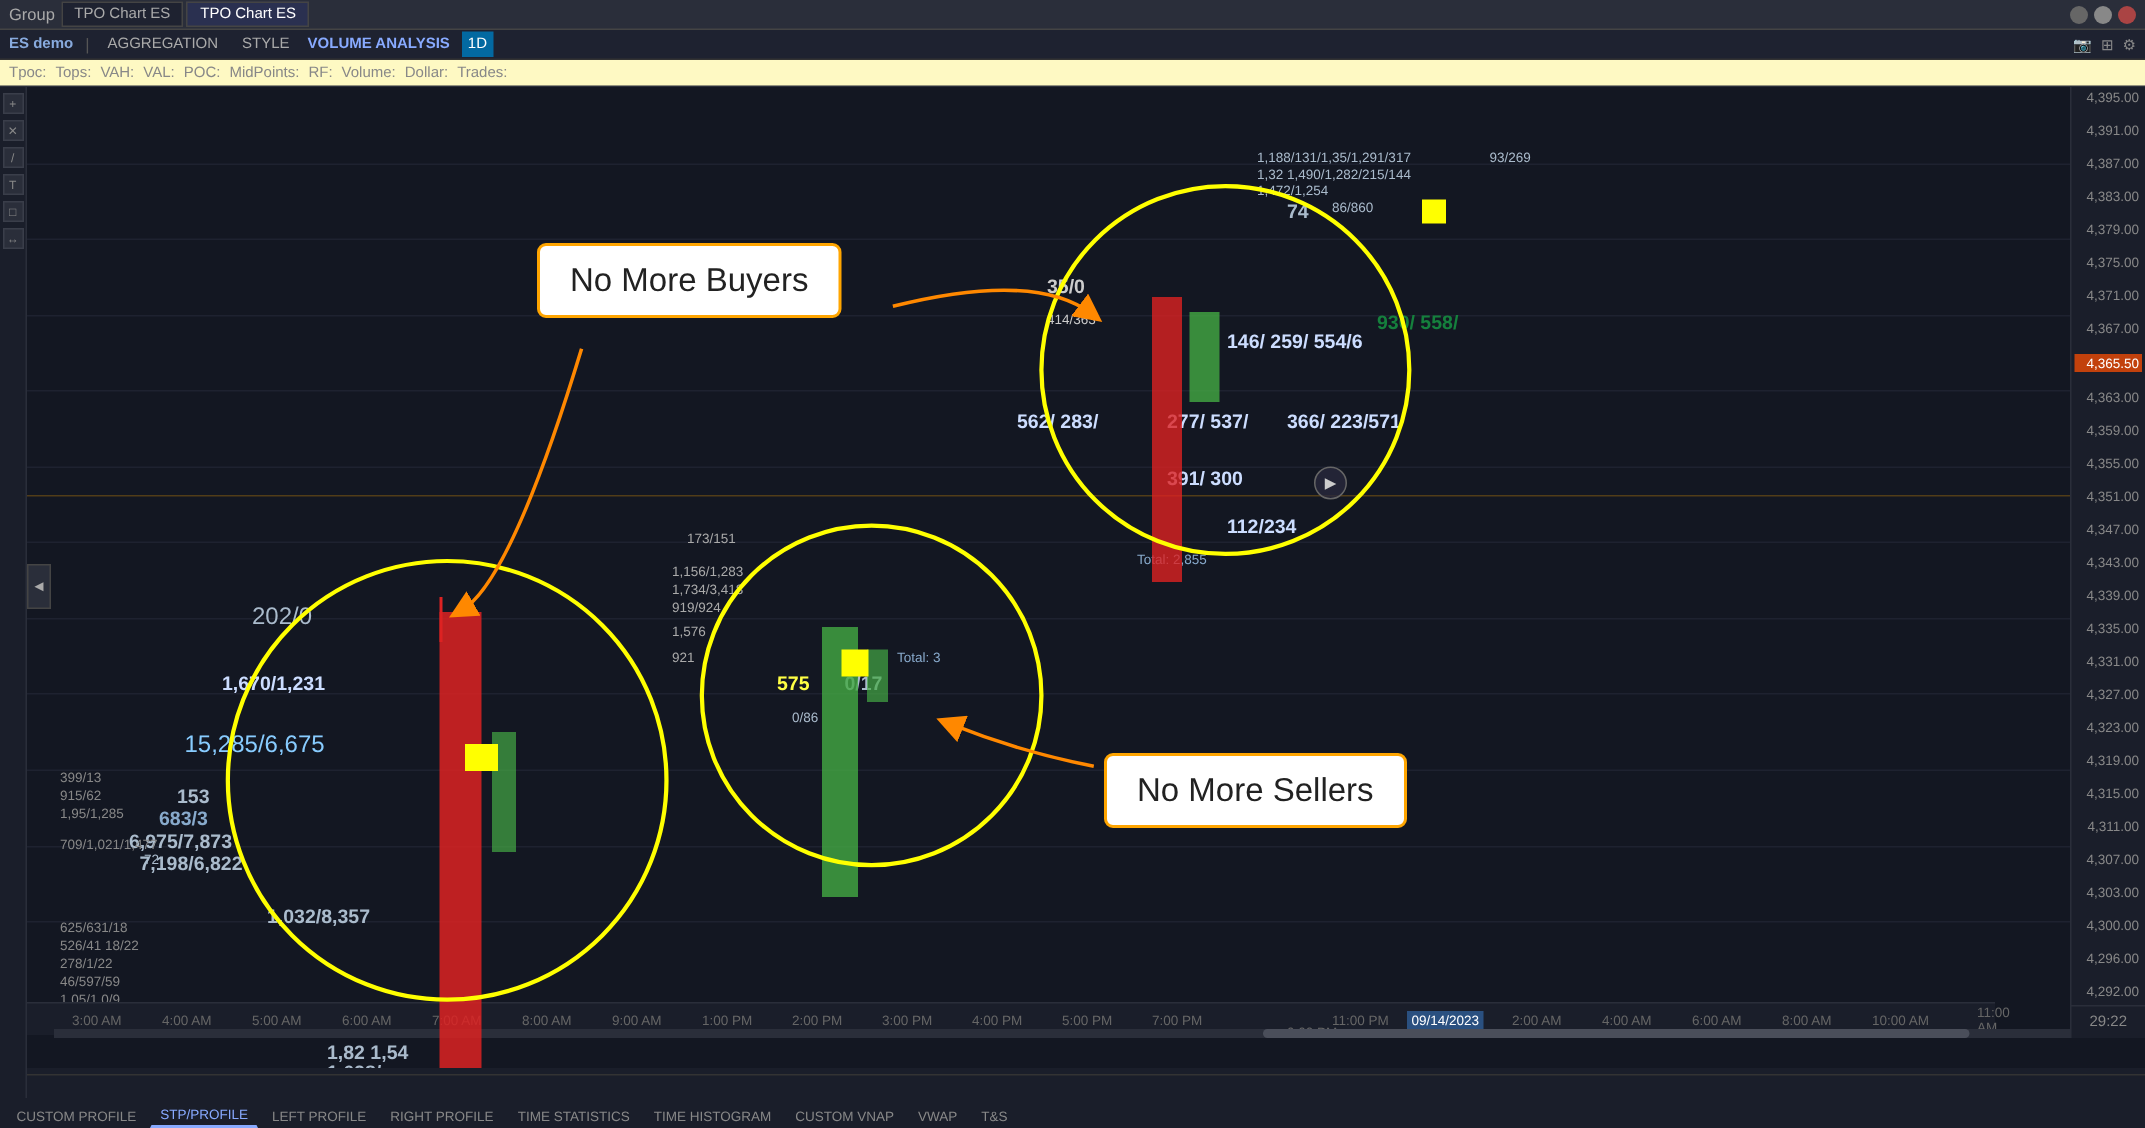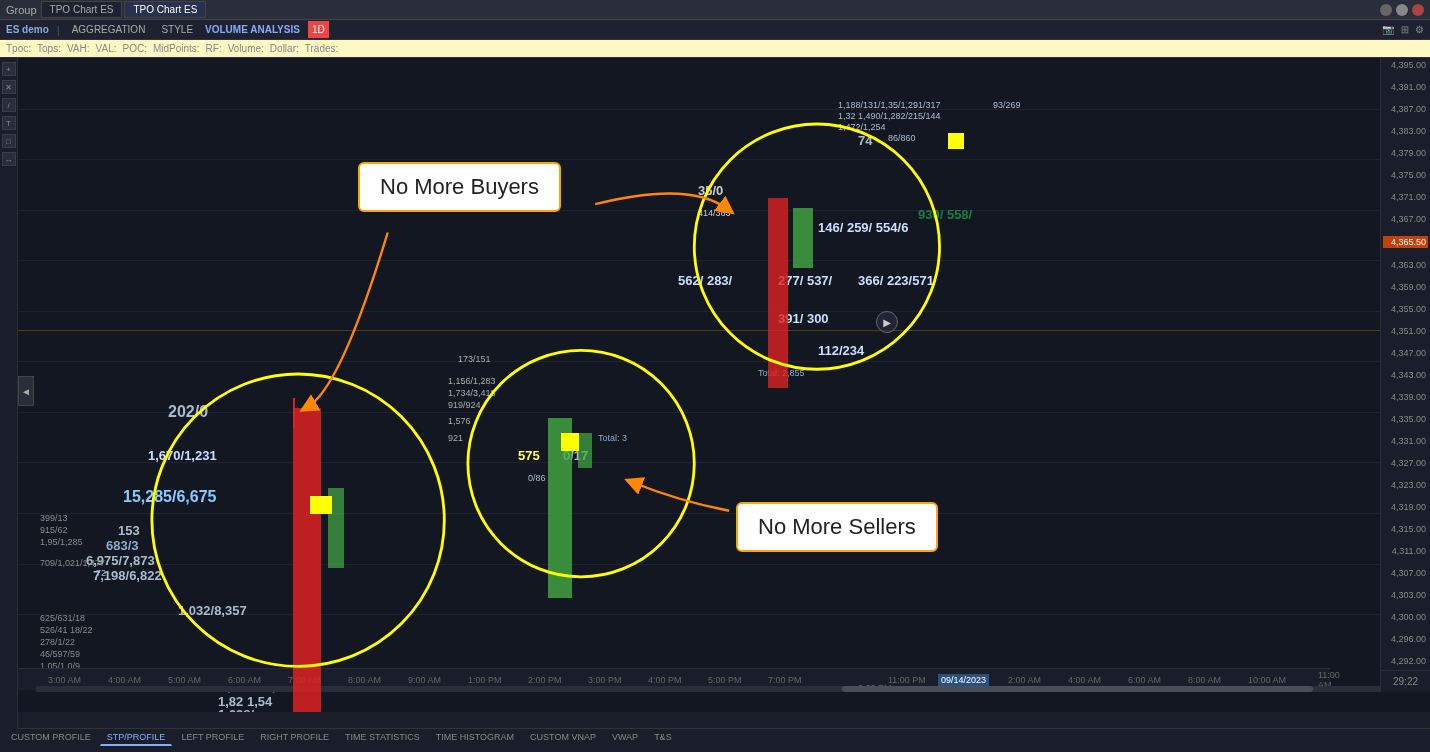--- a/index.html
+++ b/index.html
@@ -194,25 +194,25 @@
       color: #fff;
       padding: 1px 3px;
     }
 
     
     #bottom-tabs {
       position: absolute;
       bottom: 0;
       left: 0;
       right: 0;
-      height: 24px;
+      height: 36px;
       background: #1a1e2a;
       border-top: 1px solid #333;
       display: flex;
-      align-items: flex-start;
+      align-items: flex-end;
       padding: 0 4px;
       gap: 2px;
     }
     .btab {
       font-size: 9px;
       color: #888;
       padding: 2px 6px;
       cursor: pointer;
       border: 1px solid transparent;
     }
@@ -253,21 +253,21 @@
     }
 
     
     .fp-text {
       position: absolute;
       font-size: 9px;
       color: #aabbcc;
       white-space: nowrap;
     }
     .fp-text.large { font-size: 13px; font-weight: bold; }
-    .fp-text.xlarge { font-size: 16px; font-weight: bold; }
+    .fp-text.xlarge { font-size: 16px; font-weight: normal; }
 
     
     .h-gridline {
       position: absolute;
       left: 0; right: 0;
       height: 1px;
       background: #1e2230;
     }
 
     
@@ -352,21 +352,21 @@
     <div class="win-btn" style="background:#aa4444"></div>
   </div>
 </div>
 
 <div id="toolbar">
   <span class="tool-label">ES demo</span>
   <span class="tool-sep">|</span>
   <span class="tool-item">AGGREGATION</span>
   <span class="tool-item">STYLE</span>
   <span class="tool-active">VOLUME ANALYSIS</span>
-  <span style="background:#ef4444;color:#fff;padding:3px 4px;font-size:10px;">1D</span>
+  <span style="background:#0369a1;color:#fff;padding:3px 4px;font-size:10px;">1D</span>
   <div style="margin-left:auto;display:flex;gap:6px;">
     <span style="color:#888;font-size:10px;cursor:pointer;">📷</span>
     <span style="color:#888;font-size:10px;cursor:pointer;">⊞</span>
     <span style="color:#888;font-size:10px;cursor:pointer;">⚙</span>
   </div>
 </div>
 
 <div id="toolbar2">
   <span class="t2-item">Tpoc:</span>
   <span class="t2-item">Tops:</span>

